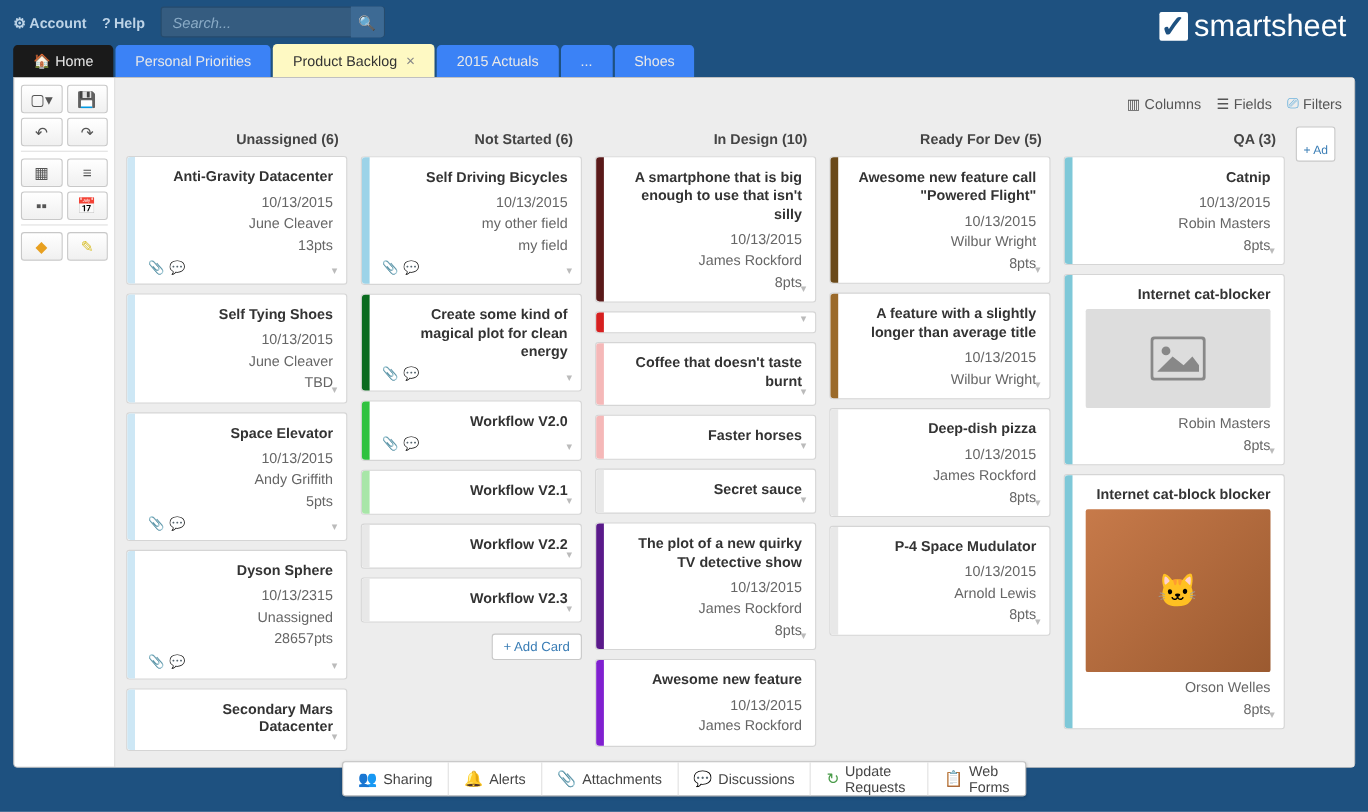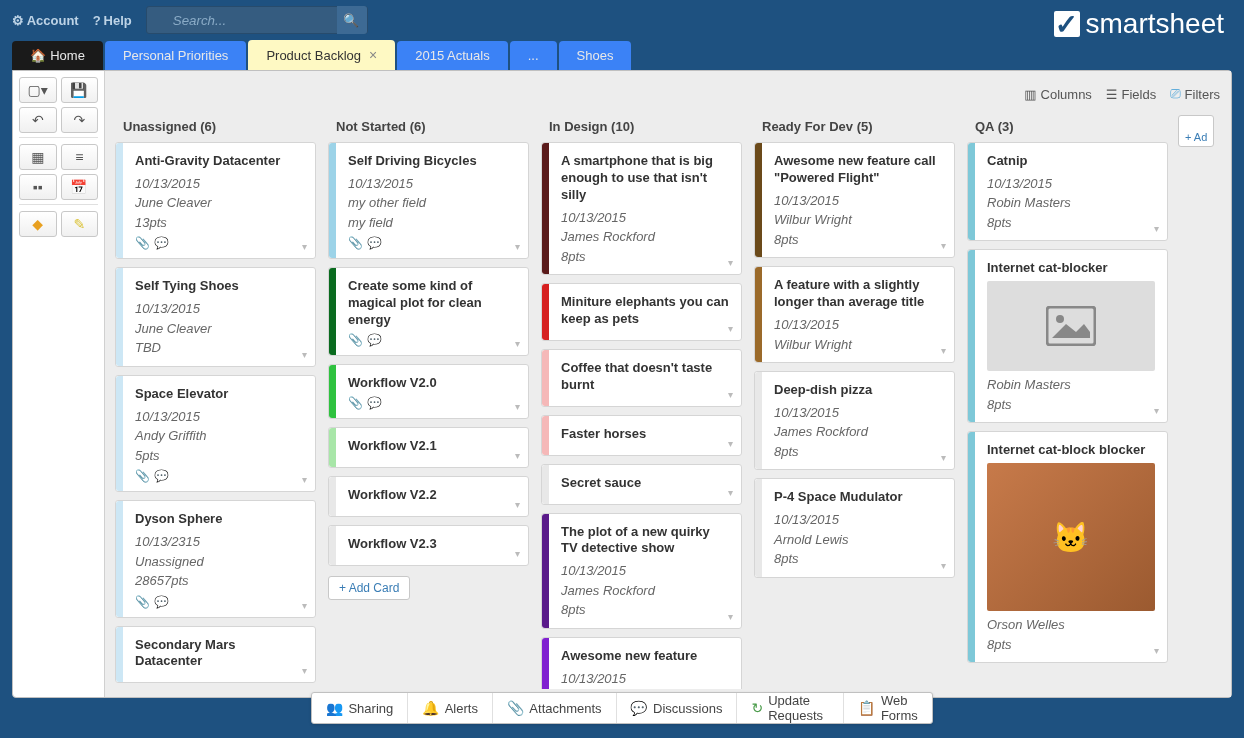--- a/index.html
+++ b/index.html
@@ -2,21 +2,21 @@
 <html><head>
 <meta charset="utf-8">
 <style>
 * { box-sizing: border-box; margin: 0; padding: 0; }
 body { font-family: Arial, Helvetica, sans-serif; font-size: 13px; background: #1e5180; width: 1244px; height: 738px; overflow: hidden; position: relative; }
 
 
 .topbar { height: 40px; display: flex; align-items: center; padding: 0 12px; color: #bdd3e6; }
 .topbar-link { color: #bdd3e6; margin-right: 14px; font-weight: bold; cursor: pointer; display: flex; align-items: center; gap: 3px; }
 .search-box { background: #355c80; border: 1px solid #274b6c; border-radius: 3px; display: flex; align-items: center; height: 28px; }
-.search-box input { background: transparent; border: none; color: #bdd3e6; padding: 0 26px; width: 190px; outline: none; font-style: italic; }
+.search-box input { background: transparent; border: none; color: #bdd3e6; padding: 0 10px; width: 172px; outline: none; font-style: italic; }
 .search-box input::placeholder { color: #8aabc6; }
 .search-btn { background: #3d6a94; width: 30px; height: 28px; display: flex; align-items: center; justify-content: center; border-radius: 0 3px 3px 0; cursor: pointer; color: #fff; }
 .brand { position: absolute; right: 20px; top: 8px; color: #fff; font-size: 28px; font-weight: 300; display: flex; align-items: center; gap: 6px; }
 .brand-logo { width: 26px; height: 26px; background: #fff; display: flex; align-items: center; justify-content: center; color: #1e5180; font-weight: bold; border-radius: 2px; }
 
 
 .tabs-row { height: 30px; display: flex; align-items: flex-end; padding: 0 12px; gap: 0; }
 .tab { background: #3b82f6; color: #e8e8e8; padding: 7px 18px; border-radius: 4px 4px 0 0; font-size: 13px; cursor: pointer; margin-right: 2px; display: flex; align-items: center; gap: 4px; }
 .tab.home { background: #1a1a1a; }
 .tab.active { background: #fef9c3; color: #333; }
@@ -27,29 +27,29 @@
 .left-toolbar { width: 92px; border-right: 1px solid #d0d0d0; padding: 6px; }
 .tool-row { display: flex; gap: 4px; margin-bottom: 4px; }
 .tool-btn { flex: 1; height: 26px; border: 1px solid #c8c8c8; border-radius: 3px; background: linear-gradient(#fff,#f0f0f0); display: flex; align-items: center; justify-content: center; cursor: pointer; color: #555; font-size: 14px; }
 .tool-row.sep { border-top: 1px solid #e0e0e0; padding-top: 6px; }
 
 
 .view-controls { position: absolute; right: 24px; top: 86px; display: flex; gap: 14px; color: #555; font-size: 13px; z-index: 5; }
 .vc-item { display: flex; align-items: center; gap: 4px; cursor: pointer; }
 
 
-.board { flex: 1; overflow-x: auto; overflow-y: hidden; padding: 42px 0 8px 8px; display: flex; gap: 8px; background: #ededed; }
+.board { flex: 1; overflow-x: auto; overflow-y: hidden; padding: 42px 0 8px 8px; display: flex; gap: 8px; background: #ededed; text-align: right; }
 .column { width: 205px; flex: 0 0 205px; display: flex; flex-direction: column; }
 .col-header { font-weight: bold; color: #444; padding: 6px 10px 8px; font-size: 13px; }
 .col-body { flex: 1; overflow-y: auto; padding: 0 2px; }
 .card { background: #fff; border: 1px solid #d5d5d5; border-radius: 3px; margin-bottom: 8px; position: relative; display: flex; }
 .card-stripe { width: 7px; flex: 0 0 7px; border-radius: 3px 0 0 3px; }
 .card-content { flex: 1; padding: 10px 12px 8px; position: relative; }
 .card-title { font-weight: bold; color: #333; font-size: 13px; line-height: 1.3; margin-bottom: 4px; }
-.card-line { color: #666; font-size: 13px; line-height: 1.5; font-style: italic; }
+.card-line { color: #666; font-size: 13px; line-height: 1.5; }
 .card-caret { position: absolute; right: 8px; bottom: 6px; color: #bbb; font-size: 10px; cursor: pointer; }
 .card-icons { color: #bbb; font-size: 12px; margin-top: 4px; display: flex; gap: 4px; }
 .card-img-placeholder { height: 90px; background: #ddd; margin: 4px 0; display: flex; align-items: center; justify-content: center; color: #888; font-size: 40px; border-radius: 2px; }
 .card-img-cat { height: 148px; background: linear-gradient(135deg,#c77a4a,#9b5a30); margin: 4px 0; border-radius: 2px; display:flex; align-items:center; justify-content:center; color:#fff; font-size:30px;}
 .add-card { background: #fff; border: 1px solid #c8c8c8; color: #3a7db5; padding: 4px 10px; border-radius: 3px; font-size: 12px; cursor: pointer; display: inline-block; margin-top: 2px; }
 .add-col-btn { background: #fff; border: 1px solid #c8c8c8; color: #3a7db5; padding: 15px 6px; border-radius: 3px; font-size: 11px; cursor: pointer; height: 22px; align-self: flex-start; margin-top: 2px; white-space: nowrap; }
 
 
 .bottom-bar { position: absolute; bottom: 14px; left: 50%; transform: translateX(-50%); background: #fff; border: 1px solid #c0c0c0; border-radius: 3px; display: flex; height: 32px; box-shadow: 0 1px 3px rgba(0,0,0,.15); }
 .bb-item { padding: 0 14px; display: flex; align-items: center; gap: 5px; color: #444; font-size: 13px; cursor: pointer; border-right: 1px solid #e0e0e0; }
@@ -277,21 +277,20 @@
               <div class="card-title">A smartphone that is big enough to use that isn't silly</div>
               <div class="card-line">10/13/2015</div>
               <div class="card-line">James Rockford</div>
               <div class="card-line">8pts</div>
               <div class="card-caret">▾</div>
             </div>
           </div>
           <div class="card">
             <div class="card-stripe" style="background: rgb(214, 32, 32);"></div>
             <div class="card-content">
-              <div class="card-title">Miniture elephants you can keep as pets</div>
               <div class="card-caret">▾</div>
             </div>
           </div>
           <div class="card">
             <div class="card-stripe" style="background: rgb(245, 184, 184);"></div>
             <div class="card-content">
               <div class="card-title">Coffee that doesn't taste burnt</div>
               <div class="card-caret">▾</div>
             </div>
           </div>

